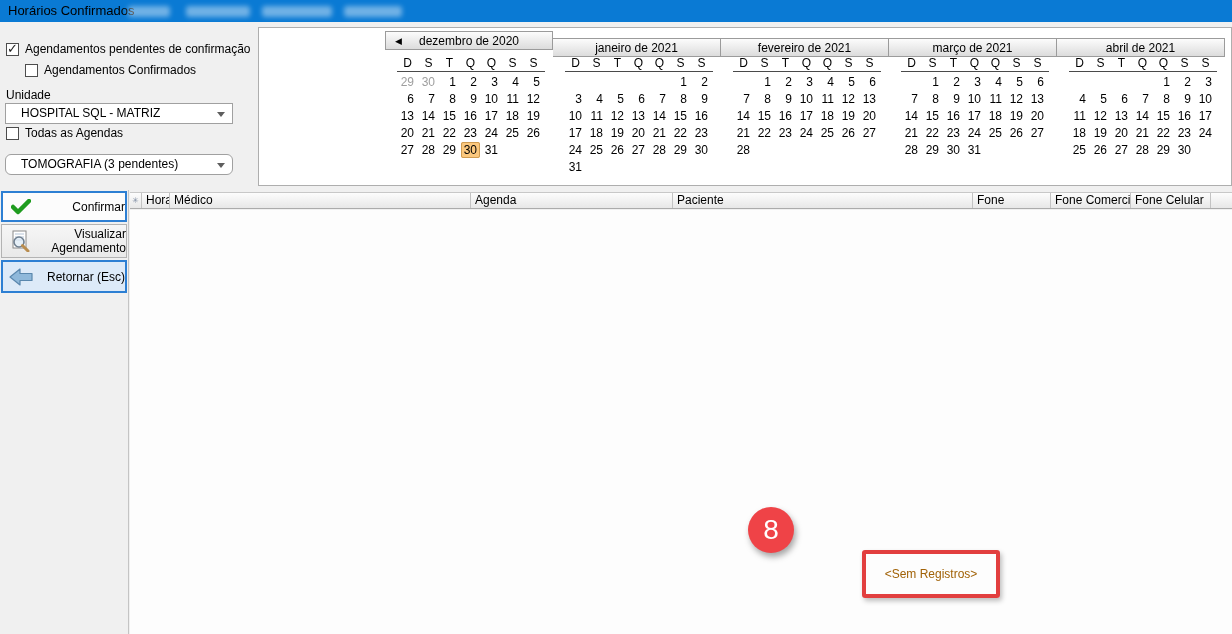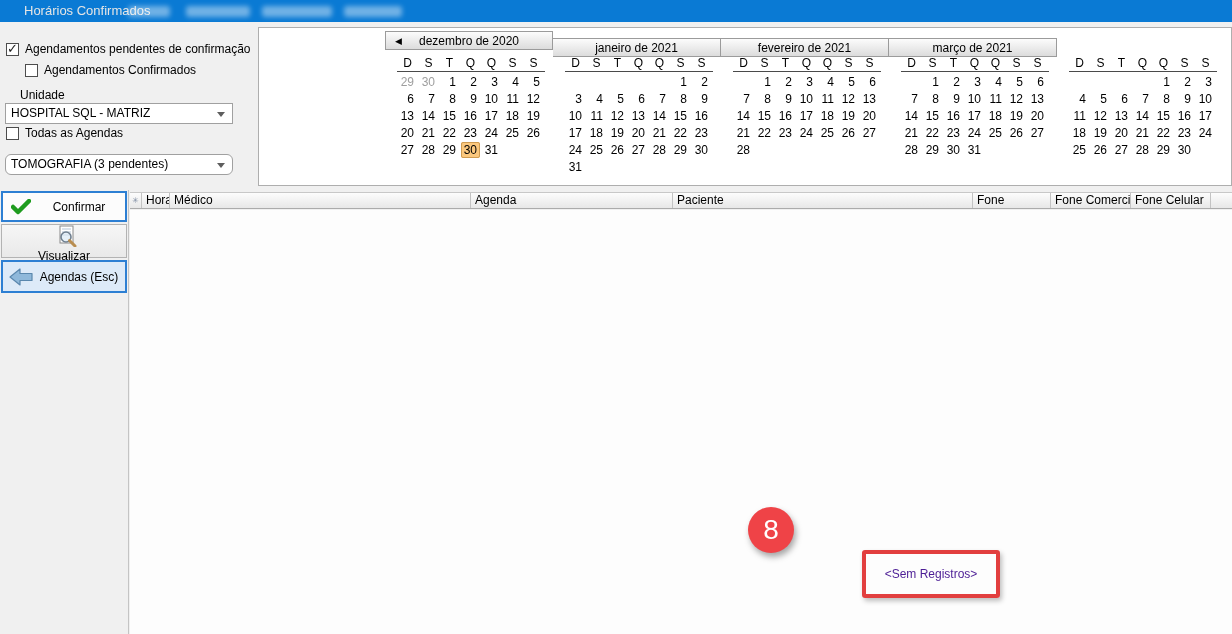--- a/index.html
+++ b/index.html
@@ -2,34 +2,34 @@
 <html><head>
 <meta charset="utf-8">
 <style>
   * { margin:0; padding:0; box-sizing:border-box; }
   html,body { width:1232px; height:634px; }
   body { font-family:"Liberation Sans","DejaVu Sans",sans-serif; font-size:12px; color:#000; }
   .app { position:relative; width:1232px; height:634px; background:#f0f0f0; overflow:hidden; }
 
   
   .titlebar { position:absolute; left:0; top:0; width:1232px; height:22px; background:#0a7ad4; }
-  .titlebar .title { position:absolute; left:24px; top:0; line-height:22px; color:#e5e5e5; font-size:13px; }
+  .titlebar .title { position:absolute; left:8px; top:0; line-height:22px; color:#000000; font-size:13px; }
   .redact { position:absolute; top:6px; height:11px; border-radius:3px;
             background:rgba(255,255,255,.42); filter:blur(2.5px); }
   .r1{left:128px;width:42px;} .r2{left:186px;width:64px;} .r3{left:262px;width:70px;} .r4{left:344px;width:58px;}
 
   
   .filters { position:absolute; left:0; top:22px; width:258px; height:168px; }
   .cbrow { position:absolute; left:6px; display:flex; align-items:center; }
   .cb { width:13px; height:13px; background:#fff; border:1px solid #4d4d4d; position:relative; flex:0 0 13px; }
   .cb.checked::after { content:"✓"; position:absolute; left:0px; top:-3px; font-size:13px; font-weight:bold; color:#1c1c1c; }
   .cbrow label { margin-left:6px; white-space:nowrap; }
-  .flabel { position:absolute; left:6px;margin-left:14px; }
+  .flabel { position:absolute; left:6px; }
   .dd { position:absolute; left:5px; width:228px; height:21px; background:#fff; border:1px solid #a0a0a0;
-        line-height:19px; padding-left:5px; white-space:nowrap; overflow:hidden; }
+        line-height:19px; padding-left:15px; white-space:nowrap; overflow:hidden; }
   .dd .arr { position:absolute; right:7px; top:8px; width:0; height:0;
              border-left:4px solid transparent; border-right:4px solid transparent; border-top:5px solid #5e5e5e; }
 
   
   .calpanel { position:absolute; left:258px; top:27px; width:974px; height:159px; background:#fff; border:1px solid #aeaeae; overflow:hidden; }
   .months { position:absolute; left:126px; top:3px; height:150px; }
   .month { position:absolute; top:0; width:168px; height:150px; }
   .mh { position:absolute; left:0; top:0; width:168px; height:19px; text-align:center; line-height:18px;
         background:linear-gradient(#fcfcfc,#dcdcdc); border:1px solid #9b9b9b; }
   .month + .month .mh, .mh.sliver { border-left:none;margin-top:7px; }
@@ -37,41 +37,41 @@
   .wh { position:absolute; left:12px; top:25px; width:148px; height:16px; border-bottom:1px solid #4a4a4a; display:flex; }
   .wh span { width:21px; text-align:center; font-size:12px; }
   .week { position:absolute; left:12px; width:148px; height:17px; display:flex; }
   .d { width:21px; text-align:right; padding-right:4px; line-height:17px; font-size:12px; }
   .d.muted { color:#9e9e9e; }
   .sel { font-style:normal; background:#fbc87e; border:1px solid #cf9b50; border-radius:2px; padding:0 2px; margin-right:-3px; }
 
   
   .btncol { position:absolute; left:0; top:190px; width:128px; }
   .btn { position:absolute; left:1px; width:126px; display:flex; align-items:center; cursor:default; }
-  .btn .lbl { flex:1; text-align:center; line-height:14px; }
+  .btn .lbl { flex:1; text-align:right; line-height:14px; }
   .btn-confirm   { top:1px;  height:31px; background:#fcfcfc; border:2px solid #2d7fd3; }
-  .btn-view      { top:34px; height:34px; background:linear-gradient(#f6f6f6,#e9e9e9); border:1px solid #b3b3b3;flex-direction:column; }
+  .btn-view      { top:34px; height:34px; background:linear-gradient(#f6f6f6,#e9e9e9); border:1px solid #b3b3b3; }
   .btn-return    { top:70px; height:33px; background:#ddeaf8; border:2px solid #2d7fd3; }
   .icn { margin-left:6px; flex:0 0 24px; display:flex; justify-content:center; }
   .vdivider { position:absolute; left:128px; top:190px; width:1px; height:444px; background:#c4c4c4; }
 
   
   .gridhead { position:absolute; left:130px; top:192px; width:1102px; height:17px; display:flex;
               background:linear-gradient(#fdfdfd,#e7e7e7); border-top:1px solid #c8c8c8; border-bottom:1px solid #ababab; }
   .gh { border-right:1px solid #c3c3c3; padding-left:4px; line-height:15px; white-space:nowrap; overflow:hidden; }
   .gh.iconcell { color:#7d8ba1; font-size:8px; text-align:center; padding-left:0; line-height:16px; }
   .gridbody { position:absolute; left:130px; top:210px; width:1102px; height:424px; background:#fdfdfd; }
 
   
   .badge { position:absolute; left:748px; top:507px; width:46px; height:46px; border-radius:50%;
            background:#ef4347; color:#fff; font-size:28px; display:flex; align-items:center; justify-content:center;
            box-shadow:2px 4px 6px rgba(0,0,0,.35); }
   .emptybox { position:absolute; left:862px; top:550px; width:138px; height:48px; border:4px solid #e23f3f;
               border-radius:3px; box-shadow:2px 3px 5px rgba(0,0,0,.25); display:flex; align-items:center; justify-content:center; }
-  .emptybox span { color:#4c1d95; }
+  .emptybox span { color:#a16207; }
 </style>
 </head>
 <body>
 
 <div class="app">
 
   <div class="titlebar">
     <span class="title">Horários Confirmados</span>
     <span class="redact r1"></span>
     <span class="redact r2"></span>
@@ -336,20 +336,21 @@
             <span class="d">28</span>
             <span class="d">29</span>
             <span class="d">30</span>
             <span class="d">31</span>
             <span class="d"></span>
             <span class="d"></span>
             <span class="d"></span>
           </div>
         </div>
         <div class="month" style="left: 672px;">
+          <div class="mh"><span>abril de 2021</span></div>
           <div class="wh">
             <span>D</span>
             <span>S</span>
             <span>T</span>
             <span>Q</span>
             <span>Q</span>
             <span>S</span>
             <span>S</span>
           </div>
           <div class="week" style="top: 43px;">
@@ -425,21 +426,21 @@
       <span class="lbl">
         <span>Visualizar</span><br><span>Agendamento</span>
       </span>
     </div>
     <div class="btn btn-return">
       <span class="icn">
         <svg width="24" height="20" viewBox="0 0 24 20">
           <polygon points="1,10 11,2 11,6.5 23,6.5 23,13.5 11,13.5 11,18" fill="#8fb8da" stroke="#5a87ad" stroke-width="1.2" stroke-linejoin="round"></polygon>
         </svg>
       </span>
-      <span class="lbl">Agendas (Esc)</span>
+      <span class="lbl">Retornar (Esc)</span>
     </div>
   </div>
   <div class="vdivider"></div>
 
   <div class="gridhead" id="gridhead">
       <div class="gh iconcell" style="width: 12px; flex: 0 0 12px;">✳</div>
       <div class="gh" style="width: 28px; flex: 0 0 28px;">Hora</div>
       <div class="gh" style="width: 301px; flex: 0 0 301px;">Médico</div>
       <div class="gh" style="width: 202px; flex: 0 0 202px;">Agenda</div>
       <div class="gh" style="width: 300px; flex: 0 0 300px;">Paciente</div>

